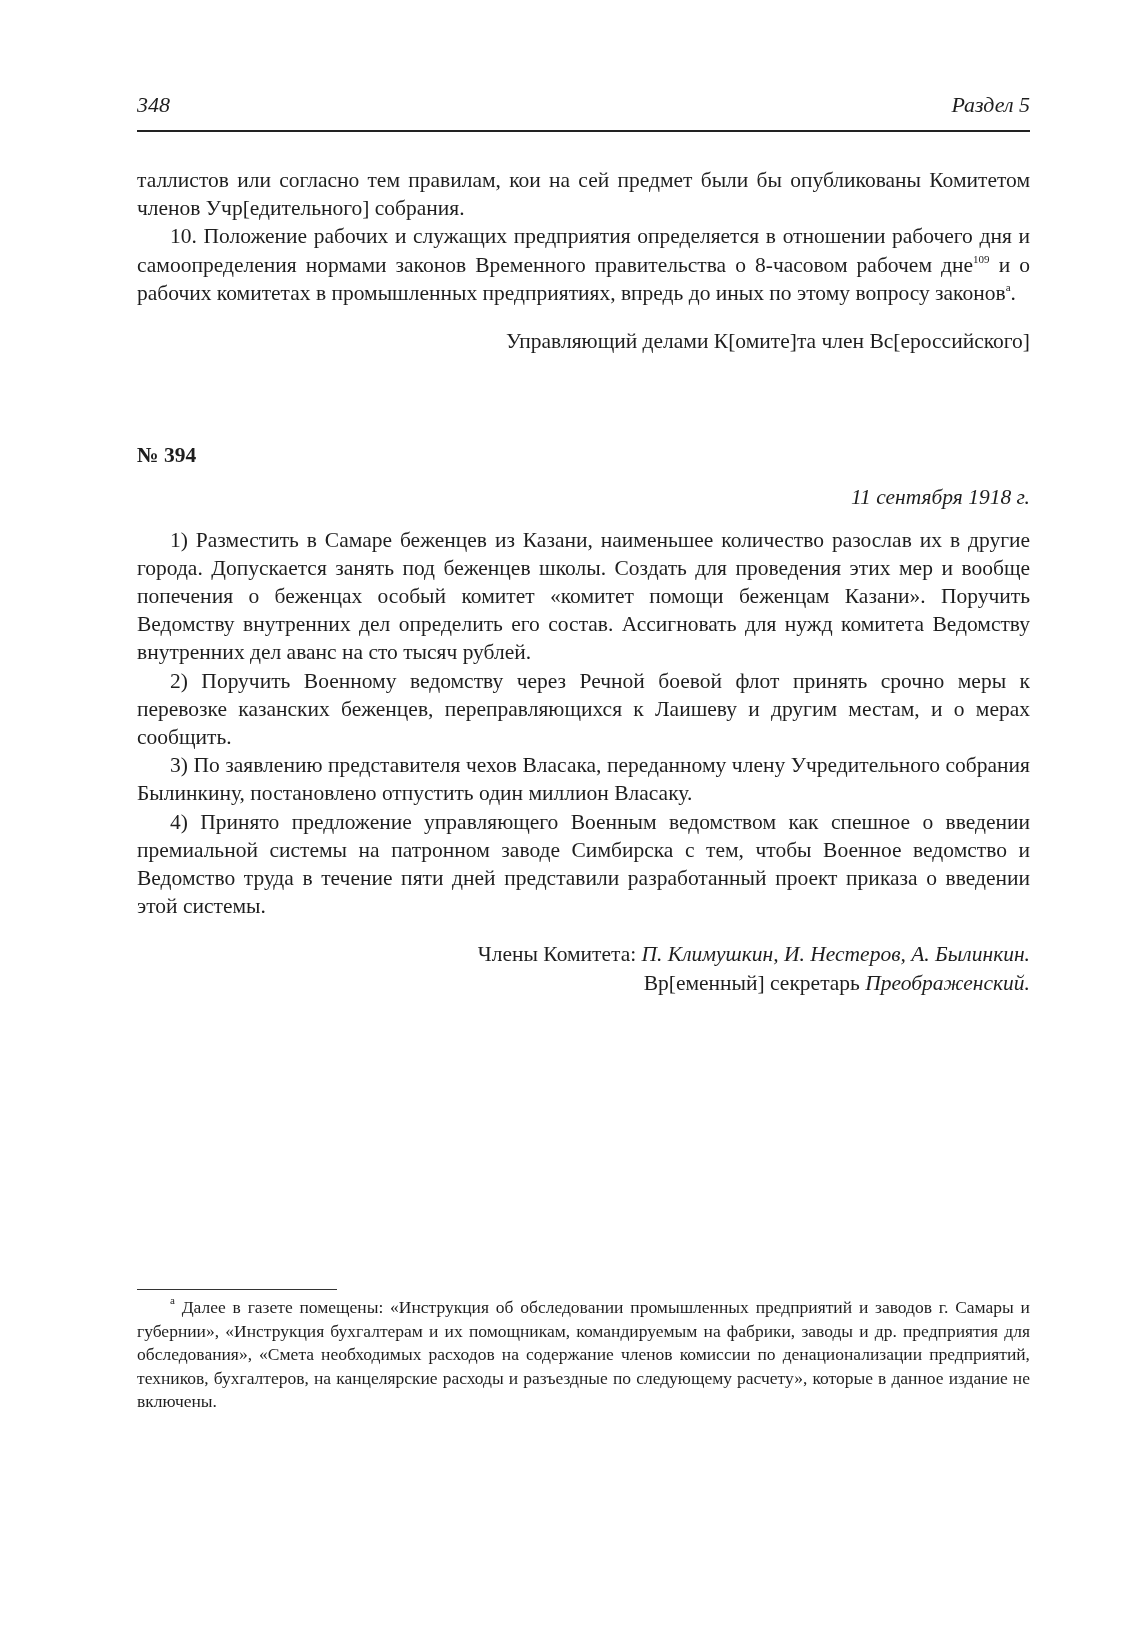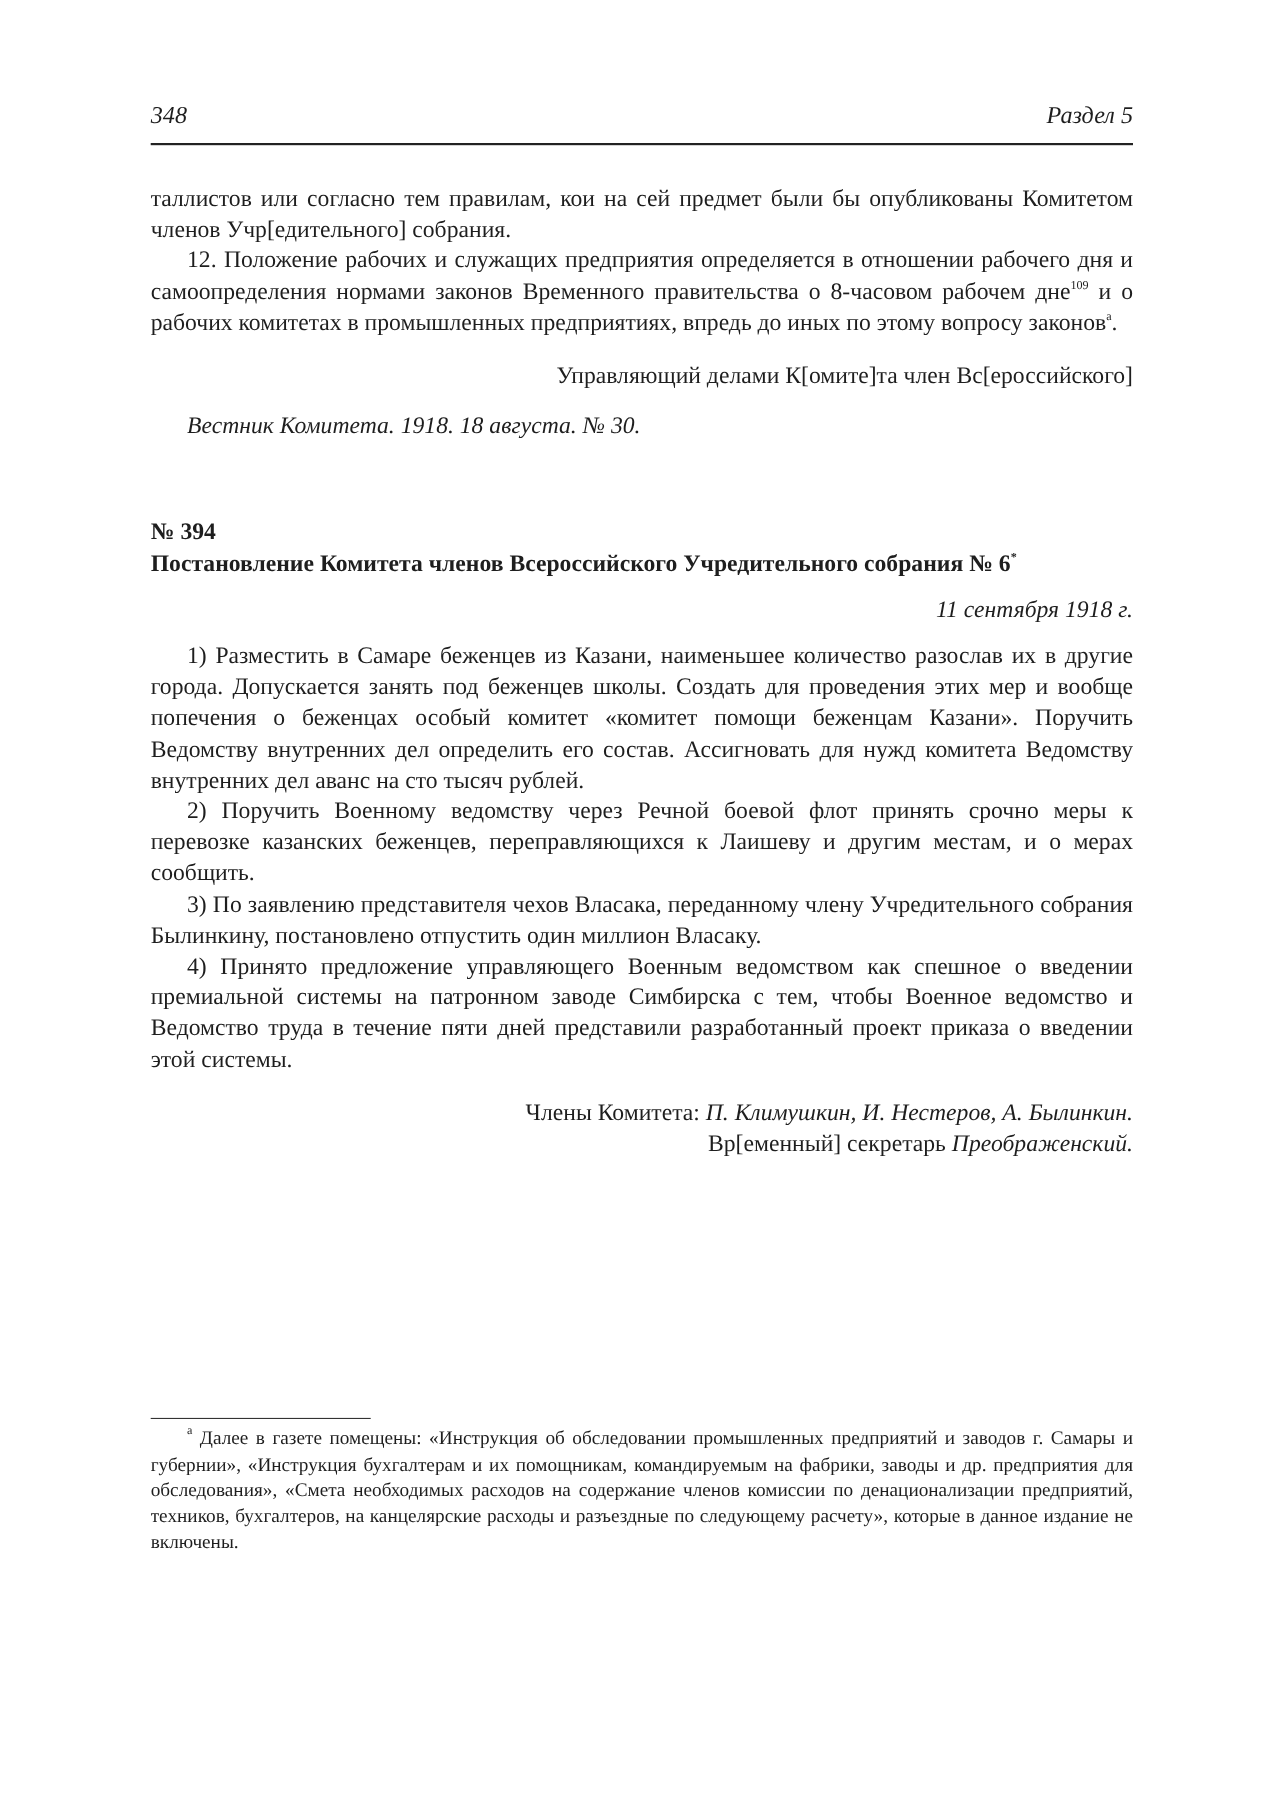--- a/index.html
+++ b/index.html
@@ -29,30 +29,28 @@
 
 <div class="page">
   <div class="running-head">
     <span class="pn">348</span>
     <span class="sec">Раздел 5</span>
   </div>
   <div class="head-rule"></div>
 
   <div class="body">
     <p>таллистов или согласно тем правилам, кои на сей предмет были бы опубликованы Комитетом членов Учр[едительного] собрания.</p>
-    <p class="ind"><span>12. Положение рабочих и служащих предприятия определяется в отношении рабочего дня и самоопределения нормами законов Временного правительства о 8-часовом рабочем дне</span><sup>109</sup><span> и о рабочих комитетах в промышленных предприятиях, впредь до иных по этому вопросу законов</span><sup>а</sup><span>.</span></p>
+    <p class="ind"><span>10. Положение рабочих и служащих предприятия определяется в отношении рабочего дня и самоопределения нормами законов Временного правительства о 8-часовом рабочем дне</span><sup>109</sup><span> и о рабочих комитетах в промышленных предприятиях, впредь до иных по этому вопросу законов</span><sup>а</sup><span>.</span></p>
 
     <div style="height:20px"></div>
     <p class="right">Управляющий делами К[омите]та член Вс[ероссийского]</p>
     <div style="height:18px"></div>
-    <p class="src">Вестник Комитета. 1918. 18 августа. № 30.</p>
 
     <div style="height:68px"></div>
     <p class="docnum">№ 394</p>
-    <p class="doctitle"><span>Постановление Комитета членов Всероссийского Учредительного собрания № 6</span><sup>*</sup></p>
     <div style="height:14px"></div>
     <p class="right it">11 сентября 1918 г.</p>
     <div style="height:14px"></div>
     <p class="ind">1) Разместить в Самаре беженцев из Казани, наименьшее количество разослав их в другие города. Допускается занять под беженцев школы. Создать для проведения этих мер и вообще попечения о беженцах особый комитет «комитет помощи беженцам Казани». Поручить Ведомству внутренних дел определить его состав. Ассигновать для нужд комитета Ведомству внутренних дел аванс на сто тысяч рублей.</p>
     <p class="ind">2) Поручить Военному ведомству через Речной боевой флот принять срочно меры к перевозке казанских беженцев, переправляющихся к Лаишеву и другим местам, и о мерах сообщить.</p>
     <p class="ind">3) По заявлению представителя чехов Власака, переданному члену Учредительного собрания Былинкину, постановлено отпустить один миллион Власаку.</p>
     <p class="ind">4) Принято предложение управляющего Военным ведомством как спешное о введении премиальной системы на патронном заводе Симбирска с тем, чтобы Военное ведомство и Ведомство труда в течение пяти дней представили разработанный проект приказа о введении этой системы.</p>
 
     <div style="height:20px"></div>
     <p class="right"><span>Члены Комитета: </span><span class="it">П. Климушкин, И. Нестеров, А. Былинкин.</span></p>

